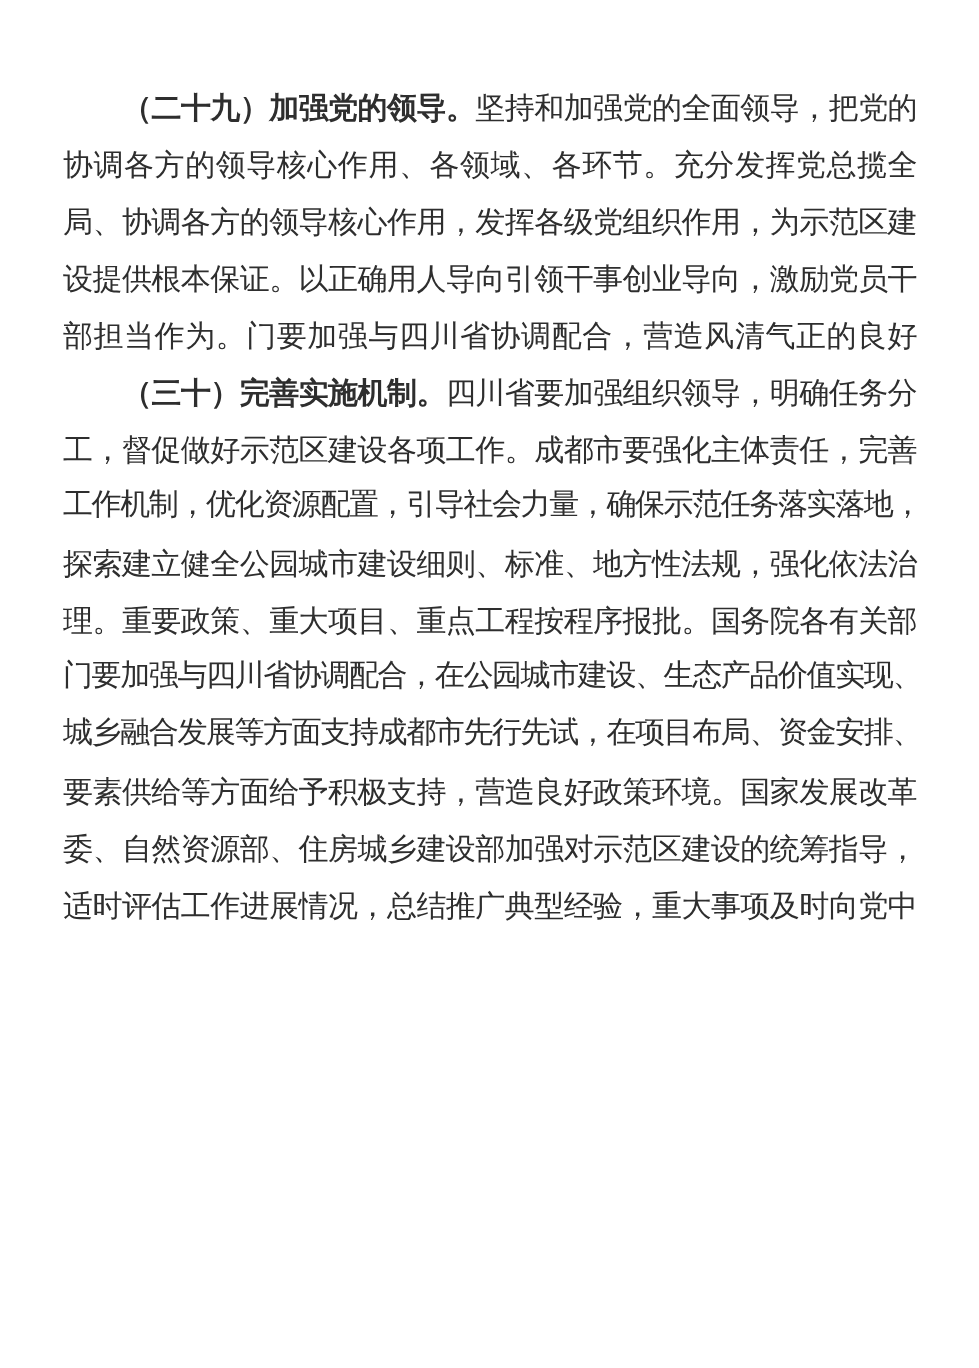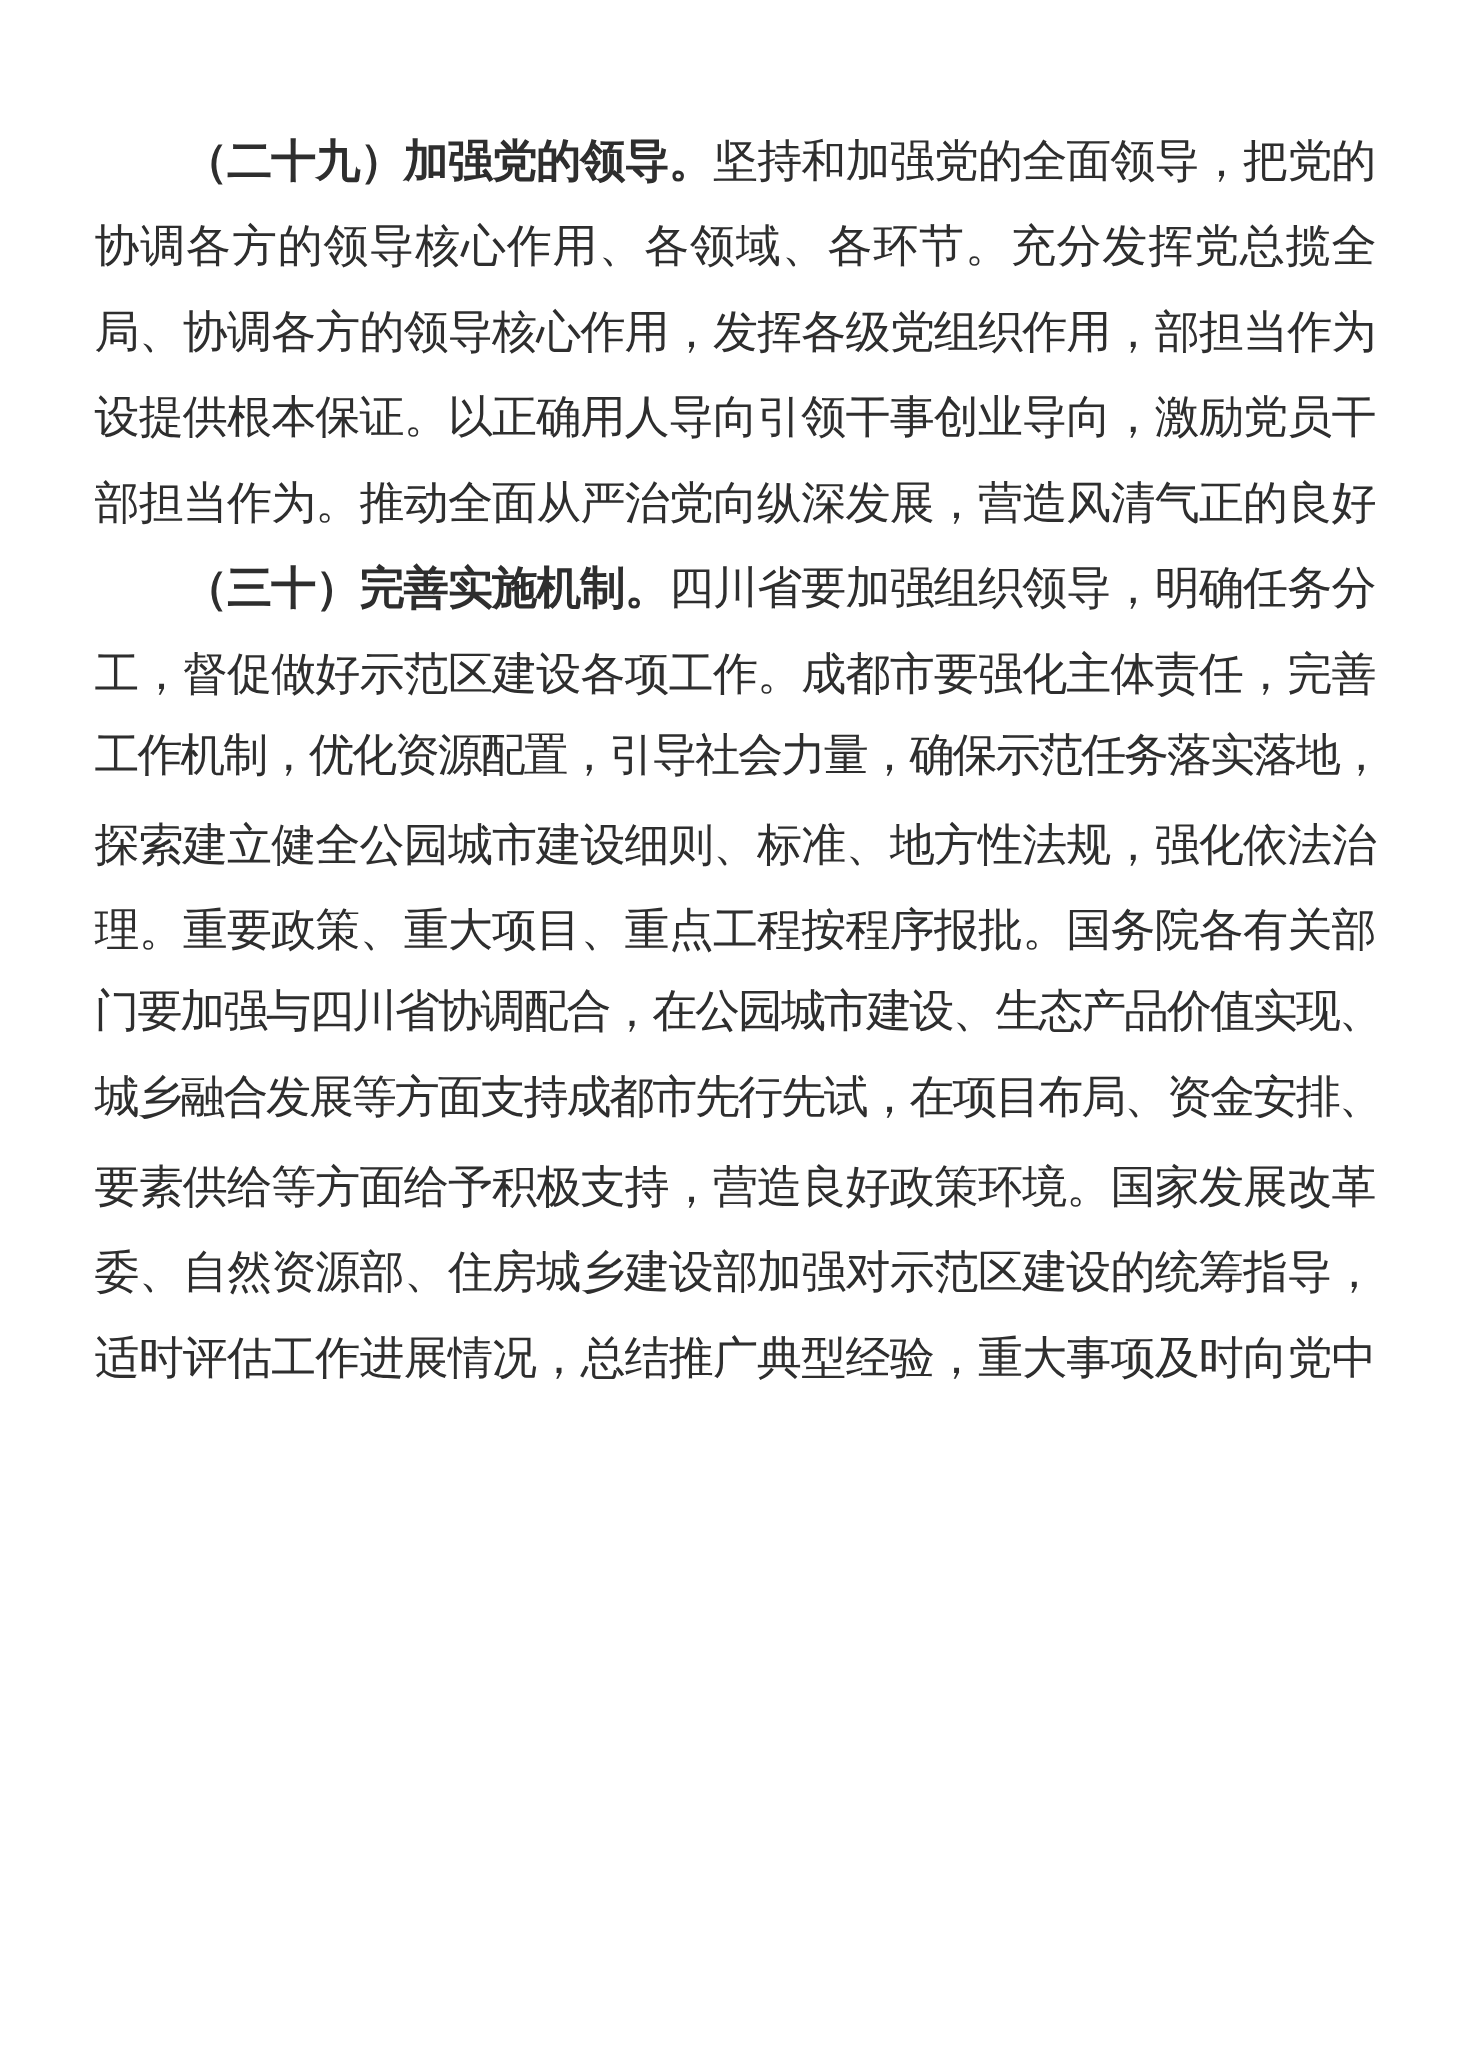--- a/index.html
+++ b/index.html
@@ -68,23 +68,23 @@
   }
 </style>
 </head>
 <body>
 
 <div class="page">
   <div class="text-block">
 
     <div class="line indent"><span class="lead">（二十九）加强党的领导。</span><span>坚持和加强党的全面领导，把党的</span></div>
     <div class="line">协调各方的领导核心作用、各领域、各环节。充分发挥党总揽全</div>
-    <div class="line">局、协调各方的领导核心作用，发挥各级党组织作用，部担当作为</div>
+    <div class="line">局、协调各方的领导核心作用，发挥各级党组织作用，为示范区建</div>
     <div class="line">设提供根本保证。以正确用人导向引领干事创业导向，激励党员干</div>
-    <div class="line">部担当作为。推动全面从严治党向纵深发展，营造风清气正的良好</div>
+    <div class="line">部担当作为。门要加强与四川省协调配合，营造风清气正的良好</div>
 
     <div class="line indent"><span class="lead">（三十）完善实施机制。</span><span>四川省要加强组织领导，明确任务分</span></div>
     <div class="line">工，督促做好示范区建设各项工作。成都市要强化主体责任，完善</div>
     <div class="line squeeze">工作机制，优化资源配置，引导社会力量，确保示范任务落实落地，</div>
     <div class="line">探索建立健全公园城市建设细则、标准、地方性法规，强化依法治</div>
     <div class="line">理。重要政策、重大项目、重点工程按程序报批。国务院各有关部</div>
     <div class="line squeeze">门要加强与四川省协调配合，在公园城市建设、生态产品价值实现、</div>
     <div class="line squeeze">城乡融合发展等方面支持成都市先行先试，在项目布局、资金安排、</div>
     <div class="line">要素供给等方面给予积极支持，营造良好政策环境。国家发展改革</div>
     <div class="line">委、自然资源部、住房城乡建设部加强对示范区建设的统筹指导，</div>

